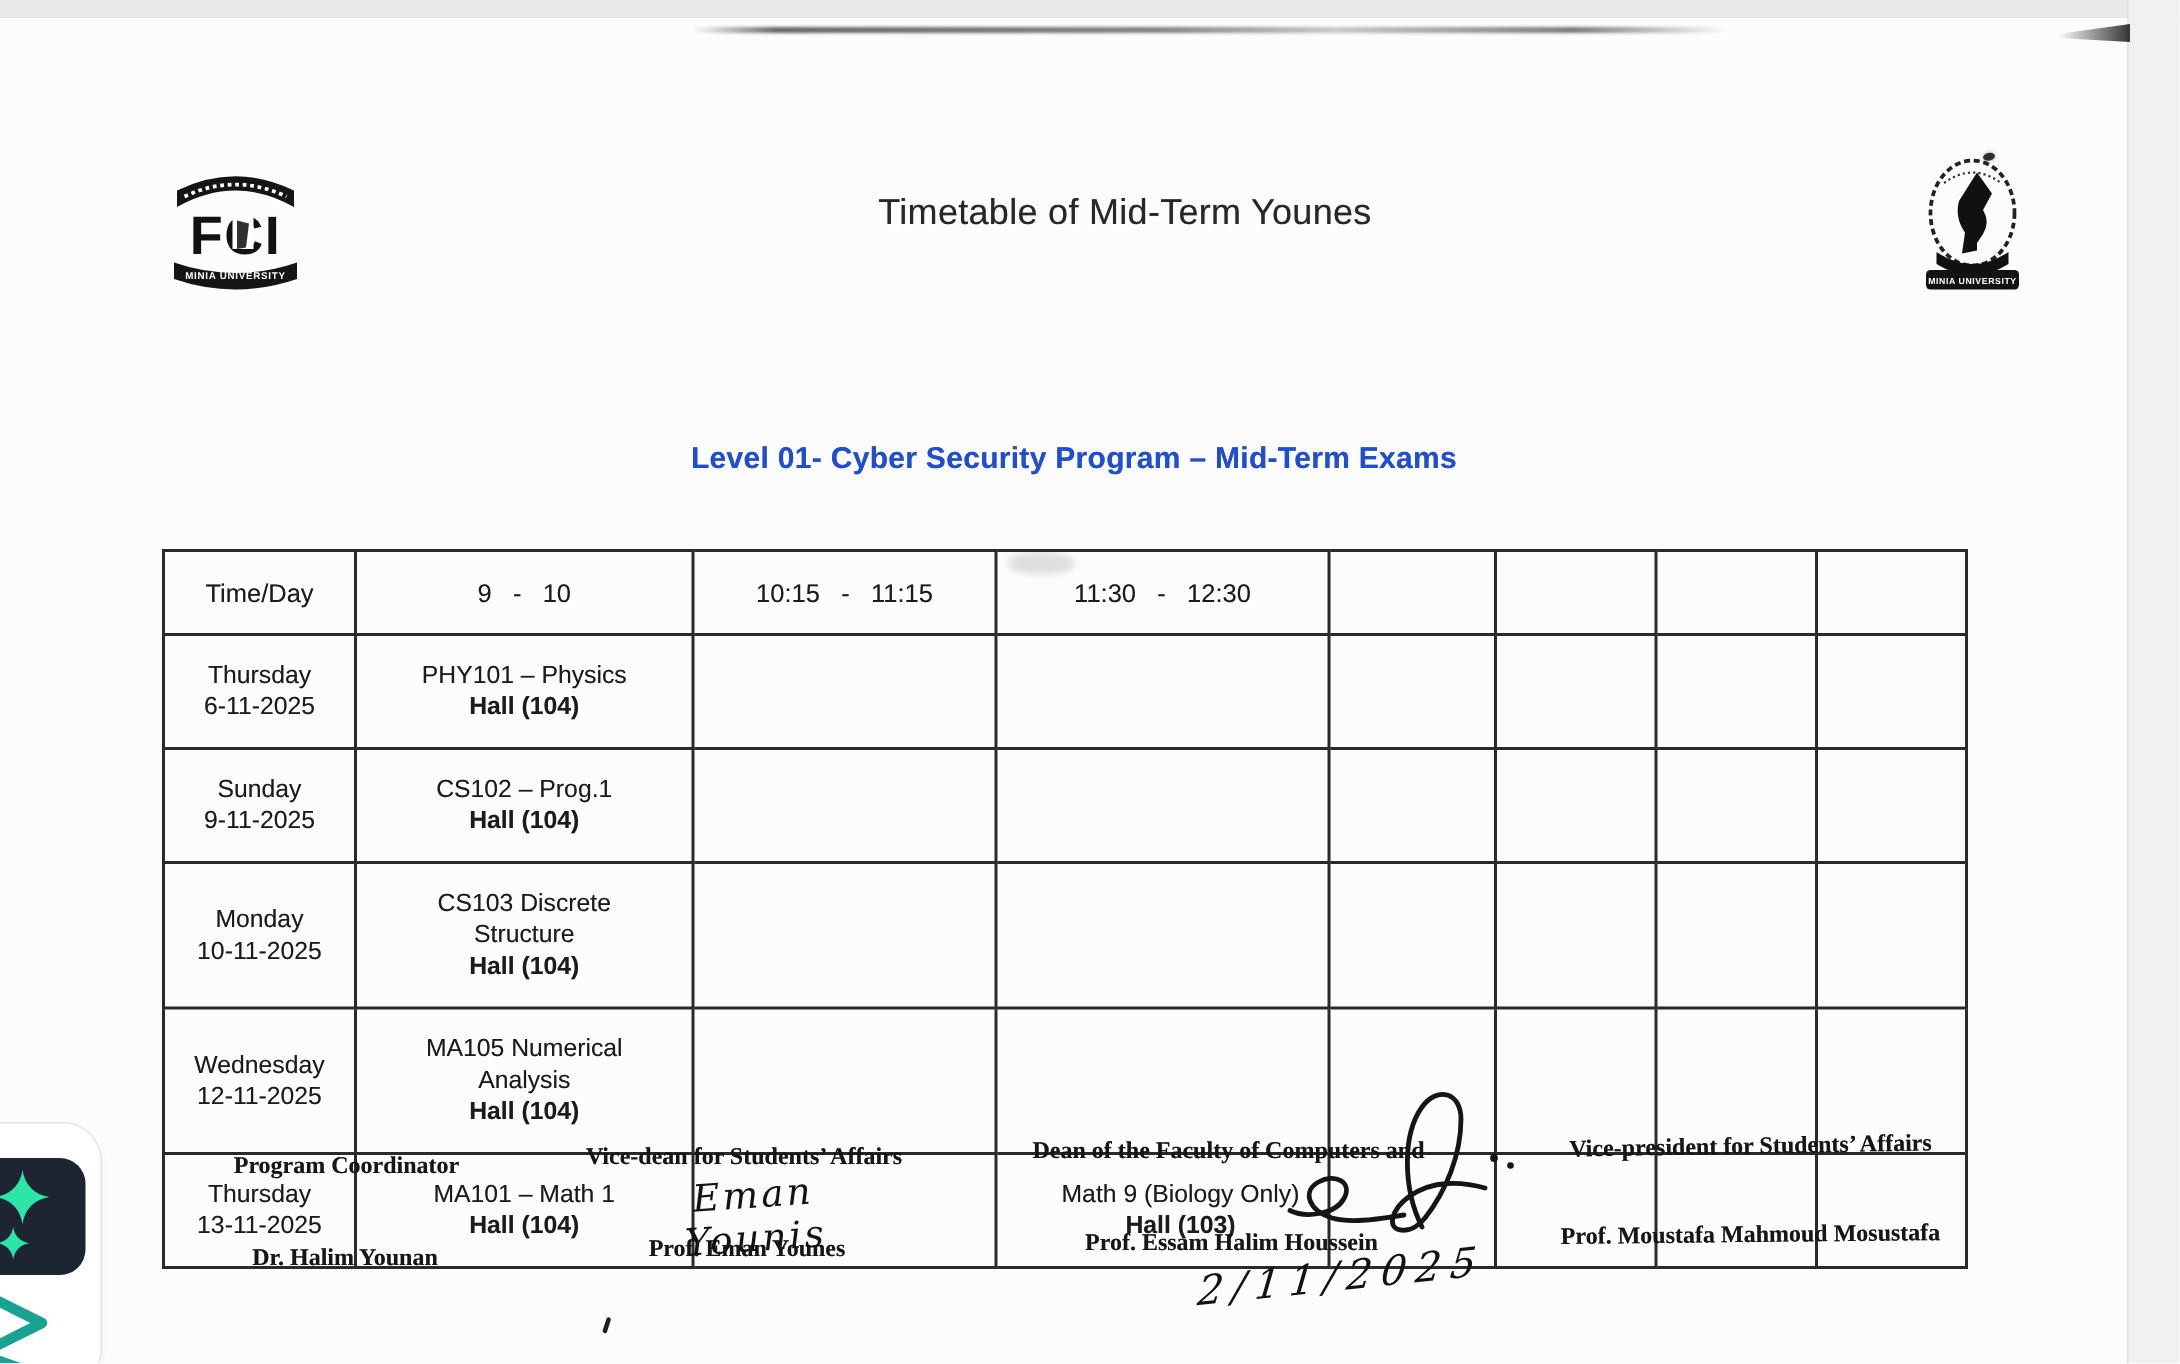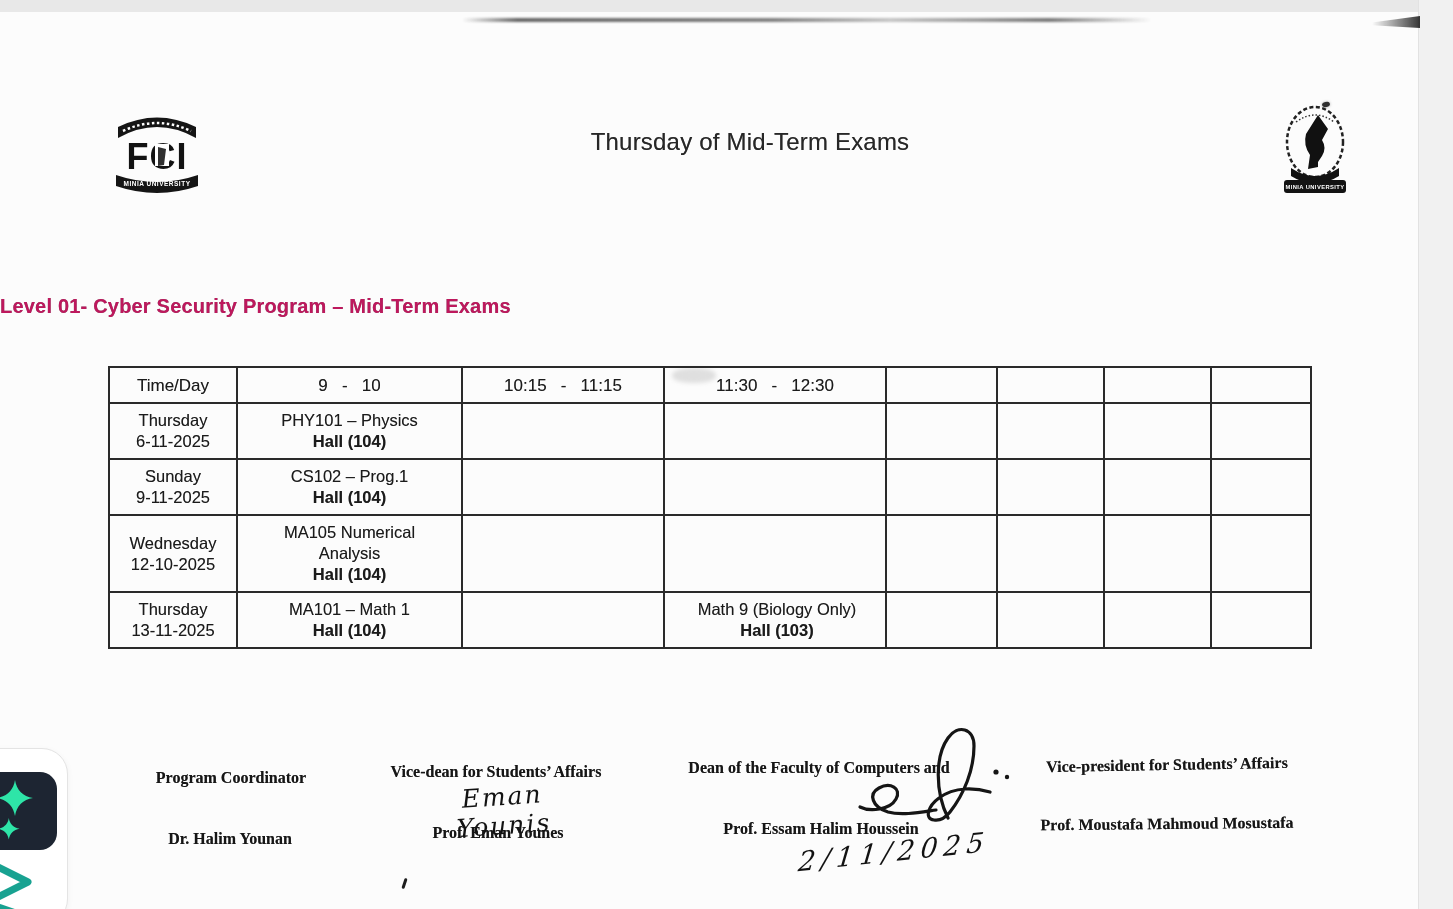--- a/index.html
+++ b/index.html
@@ -20,31 +20,31 @@
     transform:rotate(-12deg);box-shadow:0 0 3px rgba(0,0,0,.35);}
   .header-smudge{left:672px;top:368px;width:44px;height:15px;background:#9d9d9d;opacity:.3;
     border-radius:45%;filter:blur(2px);}
   .stray-mark{left:403px;top:878px;width:3px;height:11px;background:#1e1e1e;border-radius:2px;
     transform:rotate(18deg);}
 
   
   .doc-title{left:90px;top:127px;width:1320px;text-align:center;font-size:24px;line-height:30px;
     color:#272727;letter-spacing:.2px;text-shadow:0 0 .5px rgba(0,0,0,.45);}
   .doc-title sup{font-size:13px;vertical-align:8px;}
-  .section-title{left:0;top:295px;width:1432px;text-align:left;font-weight:bold;font-size:20px;
-    color:#be185d;text-shadow:0 0 .4px rgba(0,0,0,.5);letter-spacing:.2px;}
+  .section-title{left:0;top:295px;width:1432px;text-align:center;font-weight:bold;font-size:20px;
+    color:#1d4ed8;text-shadow:0 0 .4px rgba(0,0,0,.5);letter-spacing:.2px;}
 
   
   .fci-logo{left:112px;top:111px;width:90px;height:86px;}
   .uni-logo{left:1282px;top:96px;width:66px;height:102px;}
 
   
   table.exam{position:absolute;left:108px;top:366px;width:1202px;border-collapse:collapse;
     table-layout:fixed;}
-  table.exam td{border:2px solid #2a2a2a;text-align:center;vertical-align:middle;padding:6px;
+  table.exam td{border:2px solid #2a2a2a;text-align:center;vertical-align:middle;padding:16px;
     font-size:16.5px;line-height:21px;color:#1b1b1b;text-shadow:0 0 .4px rgba(0,0,0,.4);}
   table.exam tr.hdr td{height:22px;font-size:17px;white-space:pre;}
   .daycell{font-size:17.5px;line-height:22px;border-radius:21px;}
   .course{width:182px;margin:0 auto;}
   .course-wide{width:212px;margin:0 auto;}
   .hall{font-weight:bold;}
 
   
   .sig{transform:translateX(-50%);text-align:center;font-family:"Liberation Serif",serif;
     font-weight:bold;color:#161616;text-shadow:0 0 .4px rgba(0,0,0,.5);}
@@ -95,21 +95,21 @@
       <ellipse cx="33" cy="46" rx="28" ry="35" fill="none" stroke="#222222" stroke-width="2.5" stroke-dasharray="4 2.5"></ellipse>
       <path d="M14 26 Q33 12 52 26" stroke="#333333" stroke-width="1.5" fill="none" stroke-dasharray="1.5 2"></path>
       <path d="M24 38 L36 19 L46 33 L40 44 Q45 52 40 60 L36 66 L36 71 L26 73 L28 59 Q21 49 24 38 Z" fill="#111111"></path>
       <path d="M9 72 Q33 88 57 72 L57 80 Q33 95 9 80 Z" fill="#111111"></path>
       <rect x="2" y="84" width="62" height="13" rx="3" fill="#131313"></rect>
       <text x="33" y="93" text-anchor="middle" font-family="Liberation Sans, sans-serif" font-weight="bold" font-size="5.8" letter-spacing=".4" fill="#ffffff">MINIA UNIVERSITY</text>
     </svg>
   </div>
 
   <div class="abs doc-title">
-    <div>Thursday of Mid-Term Exams</div>
+    <div>Timetable of Mid-Term Younes</div>
   </div>
 
   <div class="abs section-title">Level 01- Cyber Security Program – Mid-Term Exams</div>
 
   <table class="exam">
     <colgroup>
       <col style="width:128px">
         <col style="width:225px">
         <col style="width:202px">
         <col style="width:222px">
@@ -161,26 +161,44 @@
             </div>
           </td>
       <td></td>
       <td></td>
       <td></td>
       <td></td>
       <td></td>
       <td></td>
     </tr>
 
-
-
     <tr style="height:64px">
       <td class="daycell">
+            <div>Monday</div>
+            <div>10-11-2025</div>
+          </td>
+      <td>
+            <div class="course">
+              <div>CS103 Discrete Structure</div>
+              <div class="hall">Hall (104)</div>
+            </div>
+          </td>
+      <td></td>
+      <td></td>
+      <td></td>
+      <td></td>
+      <td></td>
+      <td></td>
+    </tr>
+
+
+    <tr style="height:64px">
+      <td class="daycell">
             <div>Wednesday</div>
-            <div>12-10-2025</div>
+            <div>12-11-2025</div>
           </td>
       <td>
             <div class="course">
               <div>MA105 Numerical Analysis</div>
               <div class="hall">Hall (104)</div>
             </div>
           </td>
       <td></td>
       <td></td>
       <td></td>

